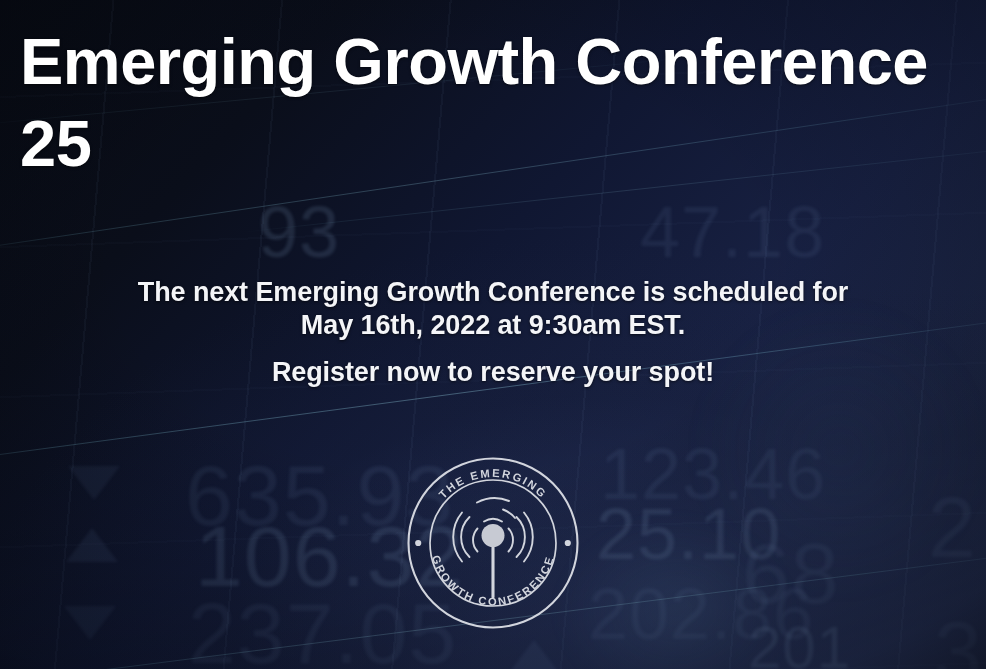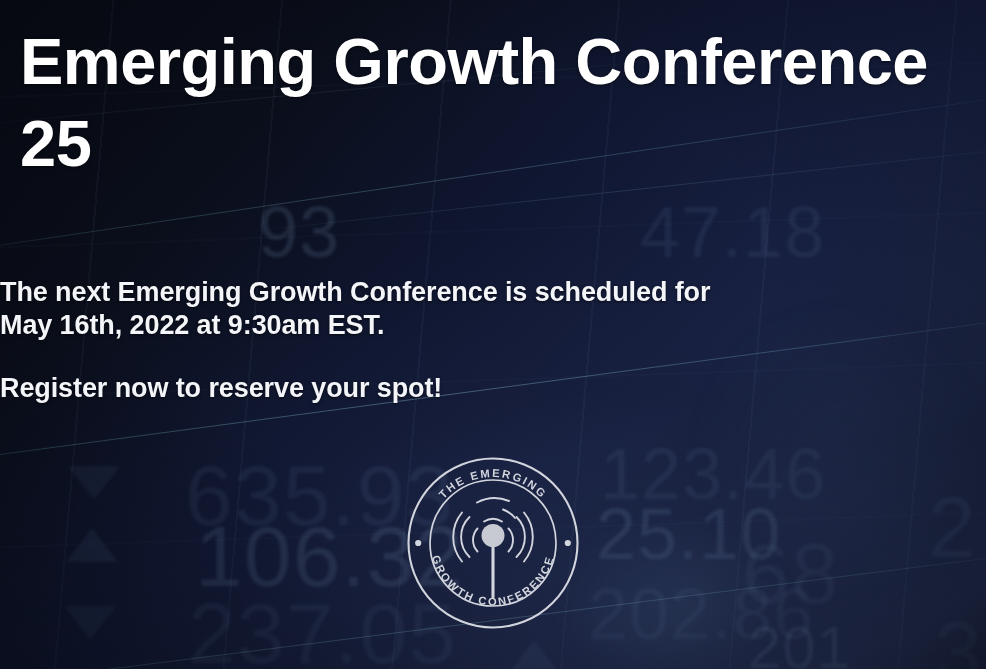--- a/index.html
+++ b/index.html
@@ -121,29 +121,29 @@
     line-height:1.26;
     color:#ffffff;
     letter-spacing:-0.5px;
     text-shadow:0 1px 3px rgba(0,0,0,.55);
   }
 
   .body-copy {
     position:absolute;
     left:0; top:276px;
     width:986px;
-    text-align:left;
+    text-align:center;
     color:#f4f5f8;
     font-size:27px;
     font-weight:700;
     line-height:1.22;
     letter-spacing:-0.1px;
     text-shadow:0 1px 3px rgba(0,0,0,.6);
   }
-  .body-copy .para + .para { margin-top:30px; }
+  .body-copy .para + .para { margin-top:14px; }
 
   
   .logo-wrap {
     position:absolute;
     left:50%; top:455px;
     transform:translateX(-50%);
     width:176px; height:176px;
   }
   .logo-wrap svg { display:block; width:176px; height:176px; }
   .logo-ring-text { font-family:"Liberation Sans", sans-serif; font-size:11.2px; font-weight:700; letter-spacing:2.1px; fill:#d2d5dd; }

